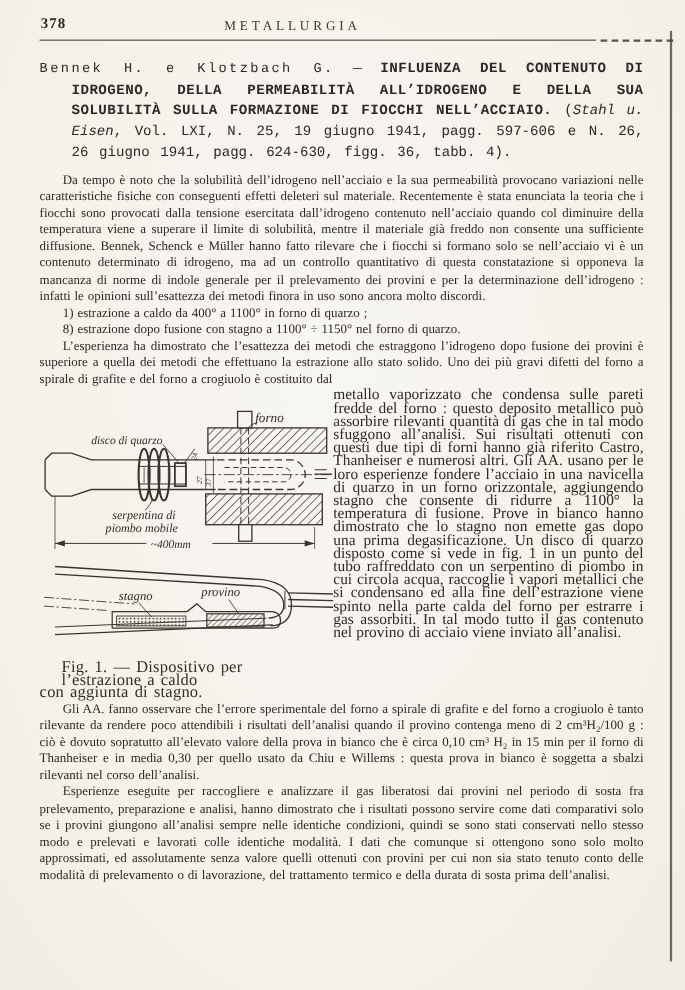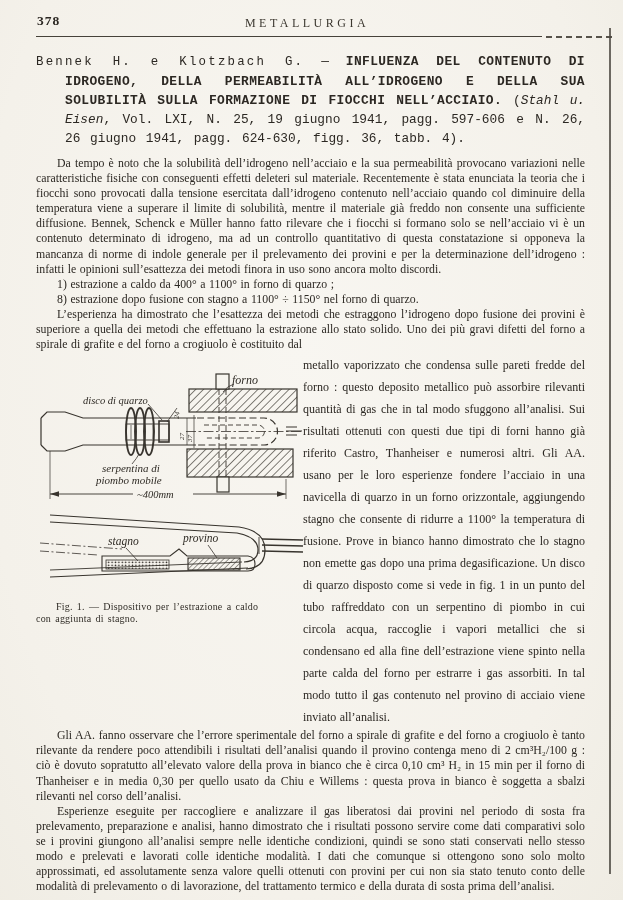--- a/index.html
+++ b/index.html
@@ -8,44 +8,44 @@
     width:623px;height:900px;
     margin:0 auto;
     background:radial-gradient(ellipse at 48% 38%, #f8f6f1 0%, #f4f1ea 70%, #efece3 100%);
     font-family:"Liberation Serif", serif;
     color:#2c2823;
     overflow:hidden;
   }
   
   .page-num{position:absolute;top:13px;left:37px;font-size:13.5px;font-weight:700;letter-spacing:1px;}
   .journal{position:absolute;top:16px;left:0;width:532px;text-align:center;
-           font-size:12px;letter-spacing:3.5px;color:#3c3830;margin-left:41px;}
+           font-size:12px;letter-spacing:3.5px;color:#3c3830;}
   .rule-solid{position:absolute;top:36px;left:36px;width:506px;height:0;border-top:1.7px solid #46423a;}
   .rule-dashed{position:absolute;top:35.5px;left:546px;width:66px;height:0;border-top:2px dashed #56524a;}
   
   .main{position:absolute;top:52px;left:36px;width:549px;}
   .heading{
     font-size:12.8px;line-height:19px;text-align:justify;
     padding-left:29px;text-indent:-29px;margin:0 0 8px 0;word-spacing:2px;font-family:Liberation Mono, monospace;
   }
   .authors{letter-spacing:2.2px;font-size:12.4px;}
   .heading b{font-size:12.9px;letter-spacing:.4px;}
   .ref-journal{font-style:italic;}
   p.body, p.item{
     font-size:11.8px;line-height:15.1px;margin:0;text-align:justify;
     text-indent:21px;word-spacing:.6px;
   }
   
   .twocol{display:flex;margin-top:2px;}
   .fig-col{width:267px;flex:none;}
   .right-col{
     width:282px;flex:none;
-    font-size:12px;line-height:22px;text-align:justify;word-spacing:.3px;
+    font-size:14px;line-height:12px;text-align:justify;word-spacing:.3px;
   }
-  .caption{font-size:10px;line-height:11.6px;color:#322e28;margin-top:3px;width:260px;
+  .caption{font-size:15px;line-height:11.6px;color:#322e28;margin-top:3px;width:260px;
            letter-spacing:.2px;word-spacing:1.5px;}
   .caption .c1{padding-left:20px;}
   svg text{font-family:"Liberation Serif",serif;font-style:italic;fill:#2f2b25;}
   .after{margin-top:6px;}
   
   .scan-line{position:absolute;top:28px;left:609px;width:2px;height:846px;background:#4a463f;opacity:.8;}
 </style>
 </head>
 <body>
 

